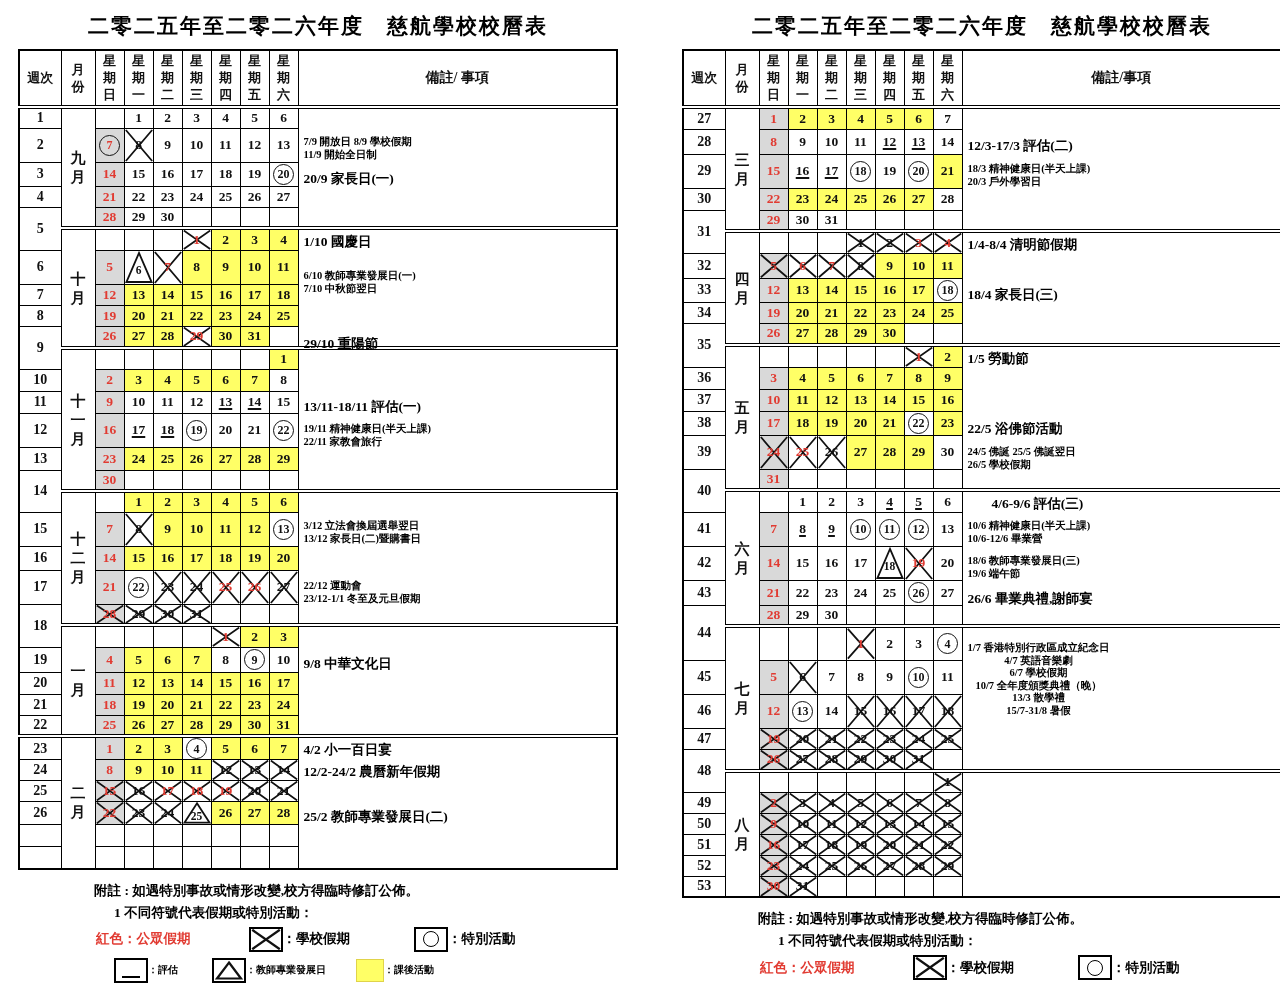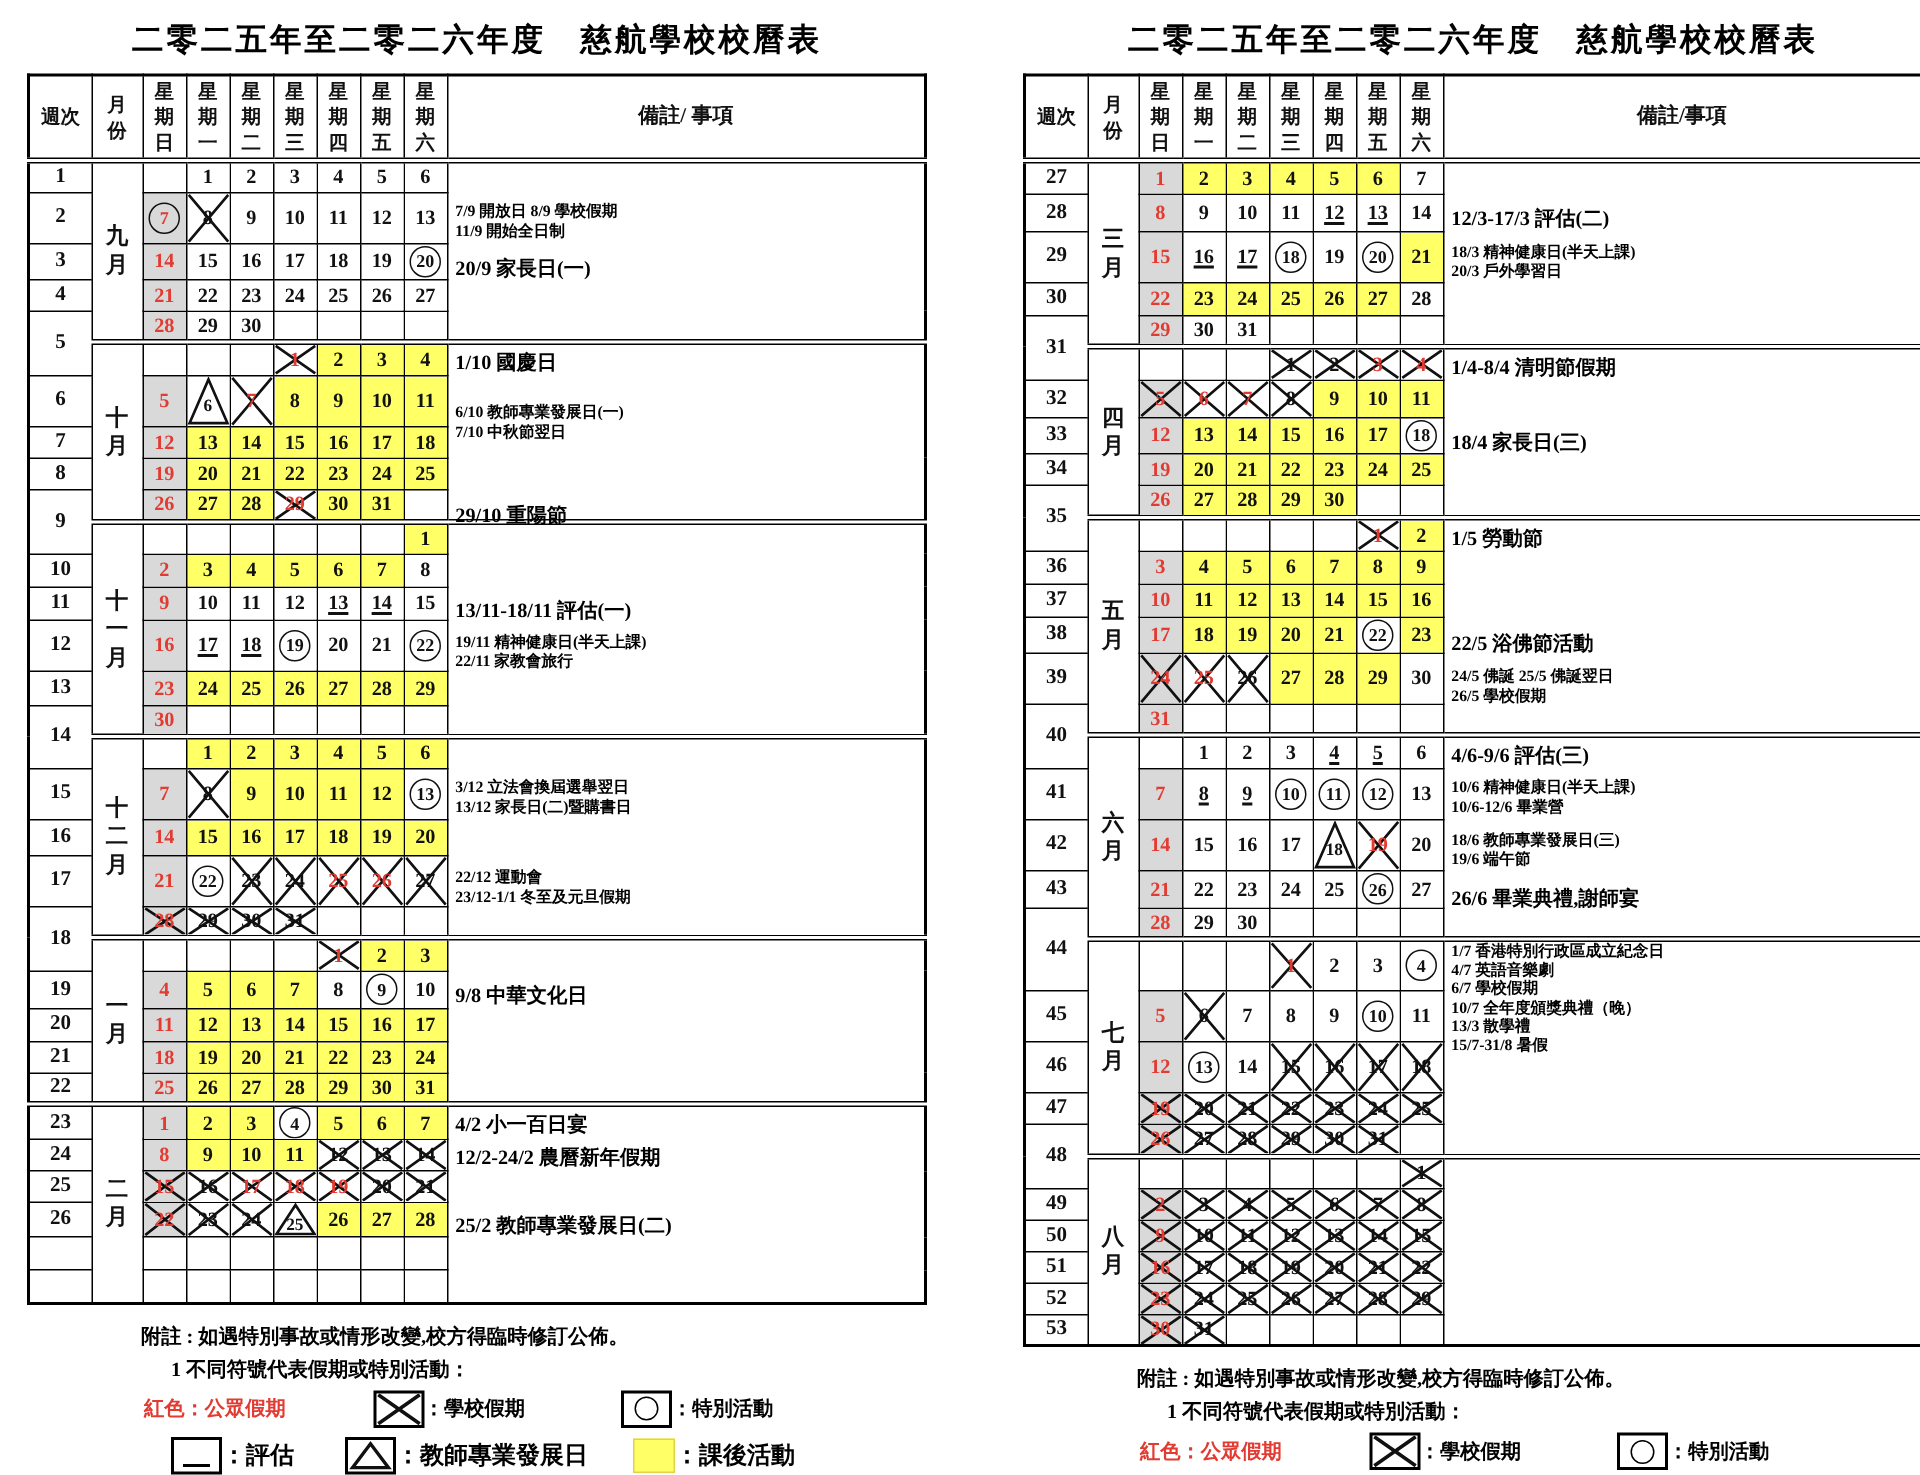--- a/index.html
+++ b/index.html
@@ -30,21 +30,21 @@
   td.day.tri .num{font-size:11.5px;top:3px;}
   svg.overlay{position:absolute;left:0;top:0;width:100%;height:100%;z-index:1;pointer-events:none;}
   td.remarks{border-left:2px solid #000;vertical-align:top;position:relative;background:#fff;}
   .rk{position:absolute;left:5px;white-space:nowrap;font-weight:bold;color:#000;}
   .rk.big{font-size:13.5px;line-height:15px;}
   .rk.small{font-size:10.5px;line-height:12.5px;}
   .notes{margin-top:12px;font-weight:bold;color:#000;}
   .n1{font-size:13.5px;padding-left:76px;}
   .n2{font-size:13.5px;padding-left:96px;margin-top:4px;}
   .lrow{display:flex;align-items:center;padding-left:78px;margin-top:5px;font-size:13.5px;}
-  .lrow2{display:flex;align-items:center;padding-left:96px;margin-top:6px;font-size:16px;}
+  .lrow2{display:flex;align-items:center;padding-left:96px;margin-top:6px;font-size:10px;}
   .lred{color:#e13b32;margin-right:58px;}
   .litem{display:inline-flex;align-items:center;}
   .lg-box{display:inline-flex;width:30px;height:21px;border:2px solid #000;align-items:center;
     justify-content:center;position:relative;background:#fff;}
   .lg-box svg{width:100%;height:100%;display:block;}
   .lg-circle{width:14px;height:14px;border:1.5px solid #000;border-radius:50%;}
   .lg-under{width:18px;height:0;border-bottom:2.5px solid #000;align-self:flex-end;margin-bottom:3px;}
   .lg-yellow{display:inline-block;width:26px;height:21px;background:#ffff66;border:1px solid #e0d34a;}  .gap2{width:64px;}  .gap3{width:34px;}  .gap4{width:30px;}
 </style>
 </head>
@@ -959,21 +959,21 @@
             </div>
           </td>
           <td class="day"></td>
           <td class="day"><span class="num">1</span></td>
           <td class="day"><span class="num">2</span></td>
           <td class="day"><span class="num">3</span></td>
           <td class="day u"><span class="num">4</span></td>
           <td class="day u"><span class="num">5</span></td>
           <td class="day"><span class="num">6</span></td>
           <td class="remarks" rowspan="5">
-            <div class="rk big" style="top: 4px;">
+            <div class="rk big" style="top: 4px; margin-left: 24px;">
               <div>4/6-9/6 評估(三)</div>
             </div>
             <div class="rk small" style="top: 28px;">
               <div>10/6 精神健康日(半天上課)</div>
               <div>10/6-12/6 畢業營</div>
             </div>
             <div class="rk small" style="top: 63px;">
               <div>18/6 教師專業發展日(三)</div>
               <div>19/6 端午節</div>
             </div>
@@ -1036,21 +1036,21 @@
           <td class="day"></td>
           <td class="day"></td>
           <td class="day"></td>
           <td class="day red"><svg class="overlay" viewBox="0 0 100 100" preserveAspectRatio="none">
               <path d="M3 3 L97 97 M97 3 L3 97" stroke="#111" fill="none" stroke-width="1.8" vector-effect="non-scaling-stroke"></path>
             </svg><span class="num">1</span></td>
           <td class="day"><span class="num">2</span></td>
           <td class="day"><span class="num">3</span></td>
           <td class="day"><span class="circ">4</span></td>
           <td class="remarks" rowspan="5">
-            <div class="rk small" style="top: 1px;">
+            <div class="rk small" style="top: 14px; text-align: center;">
               <div>1/7 香港特別行政區成立紀念日</div>
               <div>4/7 英語音樂劇</div>
               <div>6/7 學校假期</div>
               <div>10/7 全年度頒獎典禮（晚）</div>
               <div>13/3 散學禮</div>
               <div>15/7-31/8 暑假</div>
             </div>
           </td>
         </tr>
         <tr style="height: 34px;">

